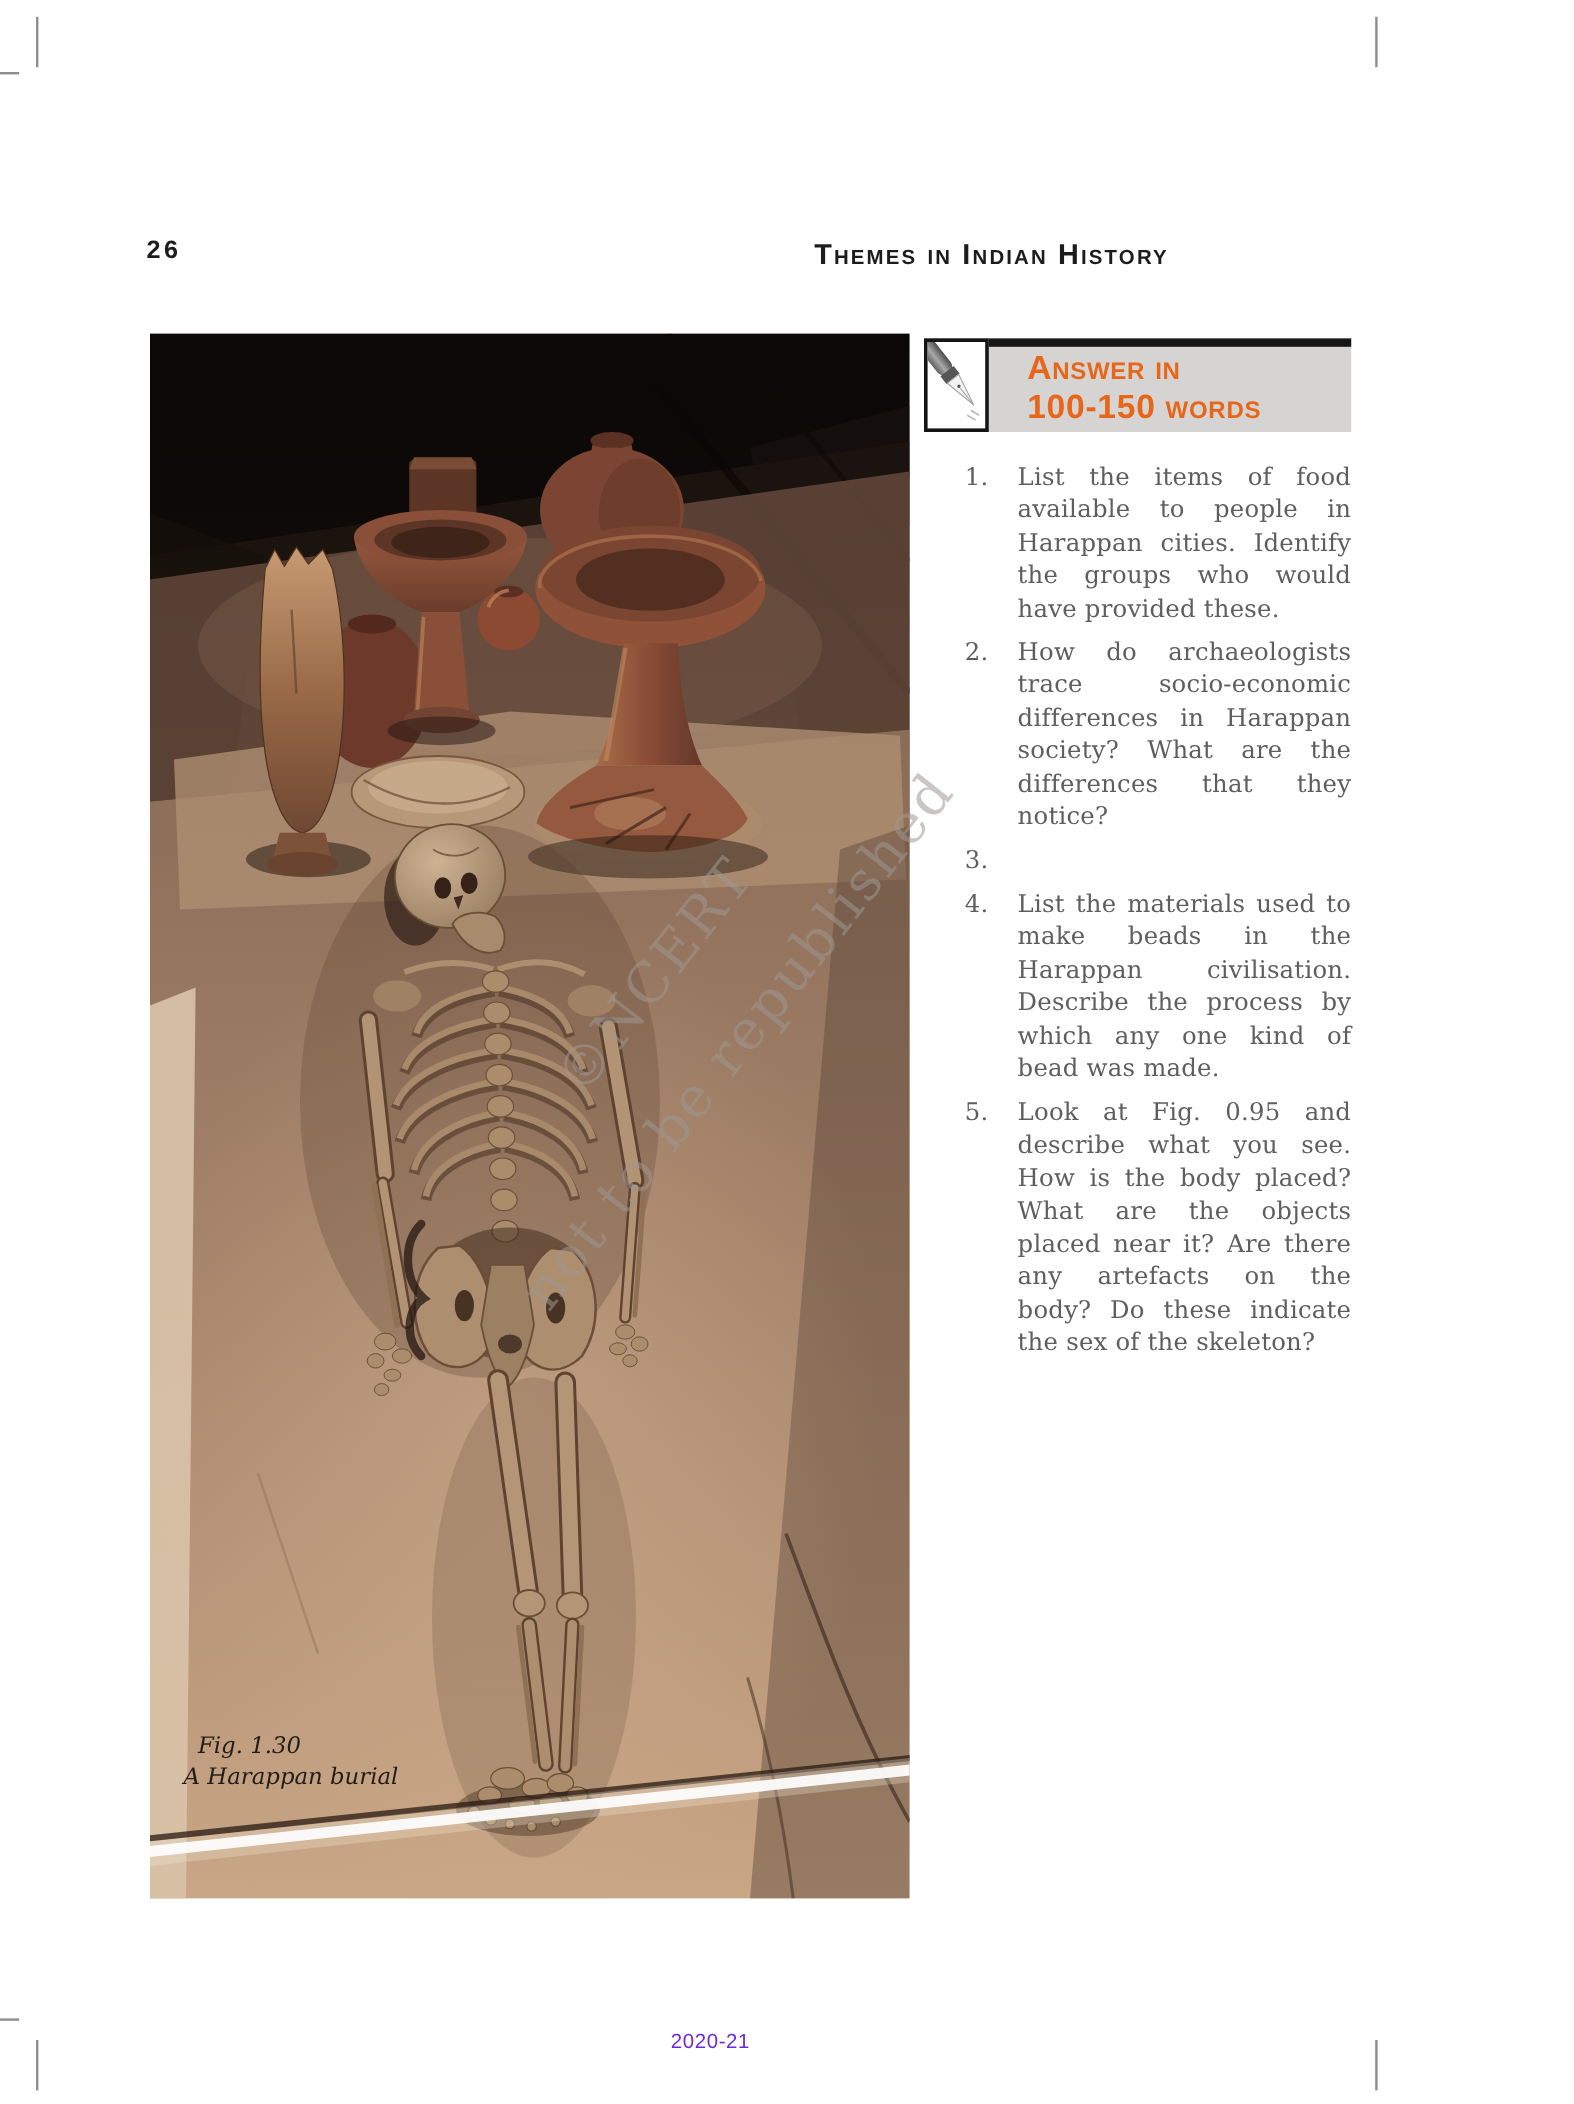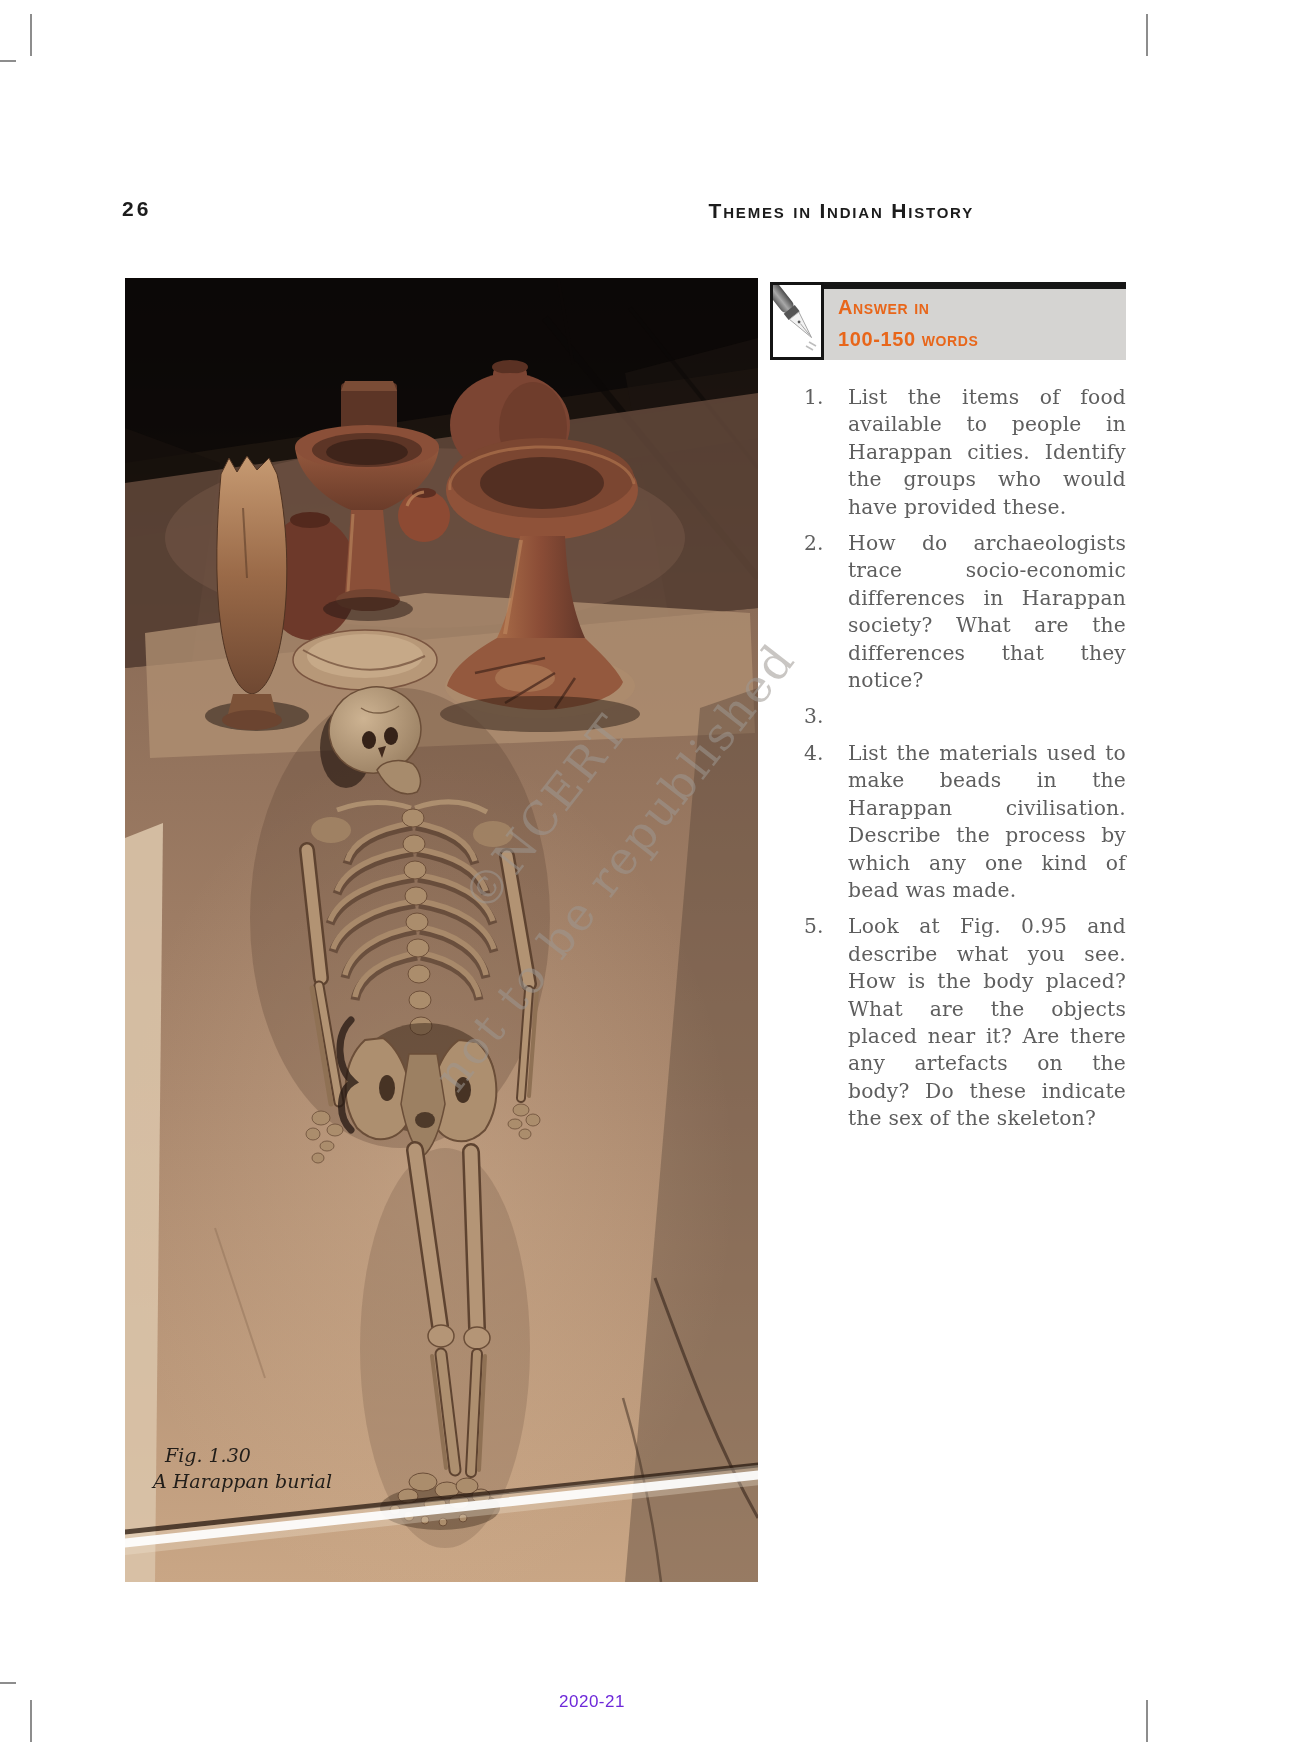--- a/index.html
+++ b/index.html
@@ -7,39 +7,39 @@
         font-family:"Liberation Sans",sans-serif;}
 
   
   .crop{position:absolute;background:#8d8d8d;}
   .crop.v{width:2px;height:42px;}
   .crop.h{width:16px;height:2px;}
 
   
   .page-num{position:absolute;left:122px;top:197px;font-size:21px;font-weight:bold;
             letter-spacing:3px;color:#1c1c1c;}
-  .running-head{position:absolute;top:199px;right:186px;font-size:21px;font-weight:bold;
+  .running-head{position:absolute;top:199px;right:186px;font-size:24px;font-weight:bold;
             font-variant:small-caps;letter-spacing:1.8px;color:#1c1c1c;}
 
   
   figure.photo{position:absolute;left:125px;top:278px;width:633px;height:1304px;margin:0;z-index:1;}
   figure.photo svg{display:block;width:100%;height:100%;}
   figcaption.fig-cap{position:absolute;left:28px;top:1152px;z-index:4;
        font-family:"DejaVu Serif",serif;font-style:italic;font-size:19px;line-height:26px;
        color:#211d19;}
   .fig-label{padding-left:12px;margin-top:12px;}
 
   
   .sidebar{position:absolute;left:770px;top:282px;width:356px;z-index:10;}
   .answer-box{position:relative;height:78px;background:#d5d4d2;border-top:7px solid #161616;
        box-sizing:border-box;}
   .pen-box{position:absolute;left:0;top:-7px;width:54px;height:78px;background:#ffffff;
        border:3px solid #141414;box-sizing:border-box;overflow:hidden;}
-  .answer-title{margin-left:68px;padding-top:2px;font-weight:bold;font-variant:small-caps;
-       font-size:20px;line-height:32px;letter-spacing:0.6px;color:#e8661a;}
+  .answer-title{margin-left:86px;padding-top:2px;font-weight:bold;font-variant:small-caps;
+       font-size:28px;line-height:32px;letter-spacing:0.6px;color:#e8661a;}
 
   ol.questions{list-style:none;margin:24px 0 0 0;padding:0;
        font-family:"DejaVu Serif",serif;font-size:20.3px;line-height:27.4px;
        color:#5e5e5e;letter-spacing:0.2px;}
   ol.questions li{display:flex;margin:0 0 9px 0;}
   .q-num{flex:0 0 78px;box-sizing:border-box;padding-left:34px;}
   .q-text{flex:1 1 auto;text-align:justify;}
 
   
   .watermark{position:absolute;left:300px;top:752px;width:560px;z-index:6;

